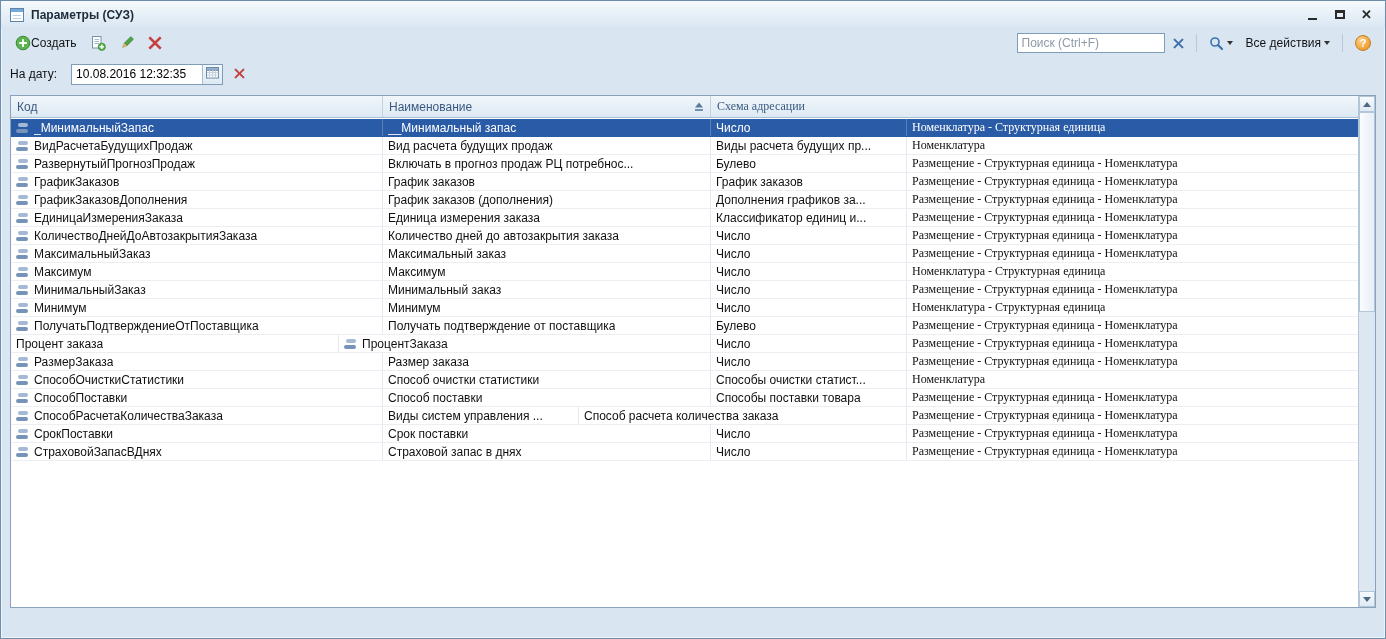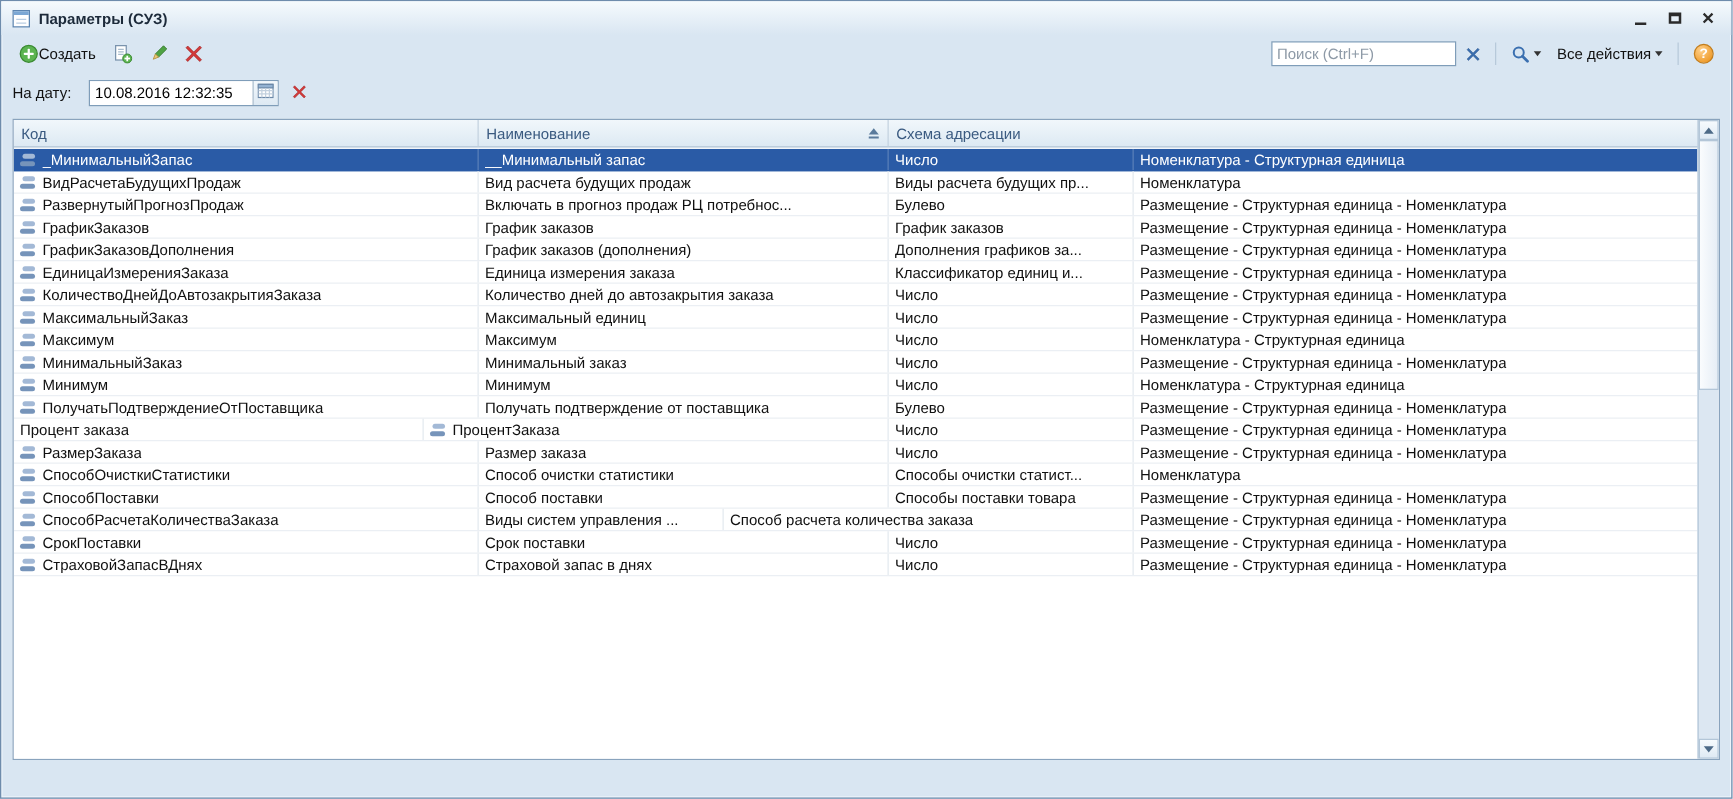--- a/index.html
+++ b/index.html
@@ -54,21 +54,21 @@
            padding-right:17px; }
   .hcell { display:flex; align-items:center; padding:0 6px; color:#3a5a80; border-right:1px solid #c4d2e0;
            overflow:hidden; white-space:nowrap; }
   .sort-icon { margin-left:auto; display:flex; }
   .gbody { position:absolute; top:23px; bottom:0; left:0; right:17px; background:#fff; overflow:hidden; }
   .trow { display:flex; height:18px; border-bottom:1px solid #ebeff4; }
   .cell { display:flex; align-items:center; padding:0 5px; color:#101010; border-right:1px solid #e4eaf0;
           overflow:hidden; white-space:nowrap; }
   .cell-text { overflow:hidden; white-space:nowrap; }
   .c-code { width:372px; } .c-name { width:328px;gap:28px; } .c-type { width:196px; }
-  .c-schema { flex:1; border-right:none; }
+  .c-schema { flex:1; border-right:none;font-family:Liberation Serif, serif; }
   .trow.selected { background:#2a5ba6; border-bottom-color:#2a5ba6; }
   .trow.selected .cell { color:#fff; border-right-color:rgba(255,255,255,0.22); }
 
   .param-icon { flex:0 0 13px; height:12px; margin-right:5px; position:relative; }
   .param-icon::before { content:''; position:absolute; top:1px; left:2px; width:10px; height:4px; border-radius:2px; background:#a3b9d6; }
   .param-icon::after  { content:''; position:absolute; bottom:1px; left:0; width:12px; height:4px; border-radius:2px; background:#7694ba; }
 
   
   .vscroll { position:absolute; top:0; right:0; bottom:0; width:17px; background:#dce7f2; border-left:1px solid #b3c6d8; }
   .sbtn { position:absolute; left:0; right:0; height:16px; background:linear-gradient(#f6fafd,#dfeaf4);
@@ -332,21 +332,21 @@
       <span class="cell-text">Размещение - Структурная единица - Номенклатура</span>
     </div>
   </div>
 
   <div class="trow">
     <div class="cell c-code">
       <span class="param-icon"></span>
       <span class="cell-text">МаксимальныйЗаказ</span>
     </div>
     <div class="cell c-name">
-      <span class="cell-text">Максимальный единиц</span>
+      <span class="cell-text">Максимальный заказ</span>
     </div>
     <div class="cell c-type">
       <span class="cell-text">Число</span>
     </div>
     <div class="cell c-schema">
       <span class="cell-text">Размещение - Структурная единица - Номенклатура</span>
     </div>
   </div>
 
   <div class="trow">

